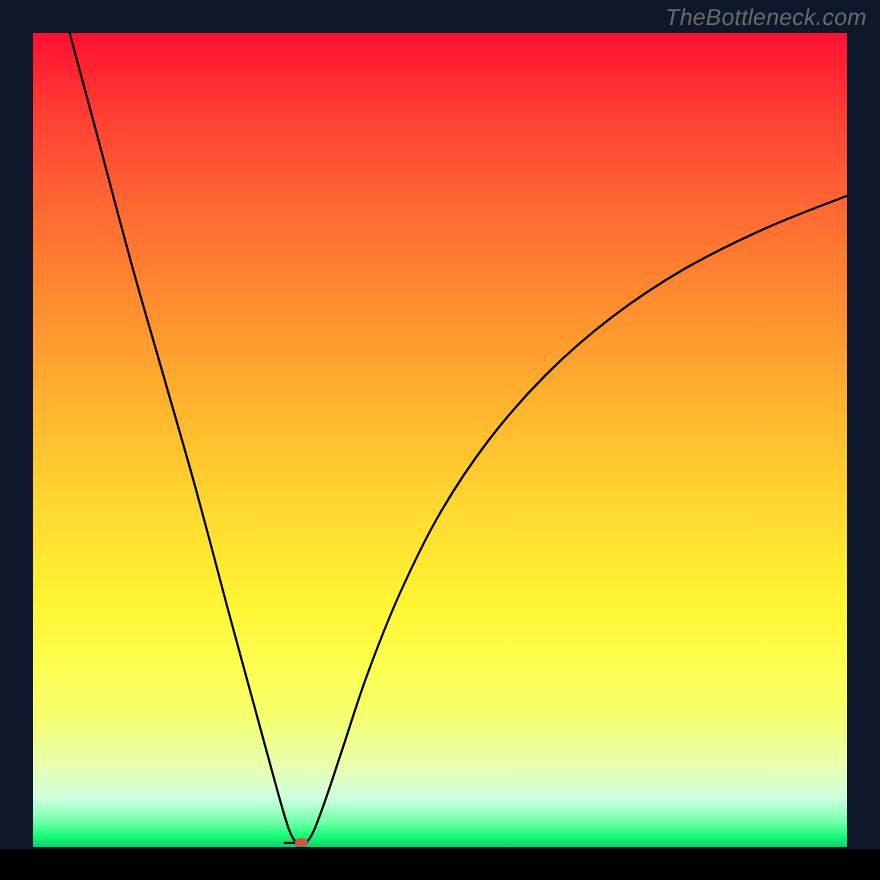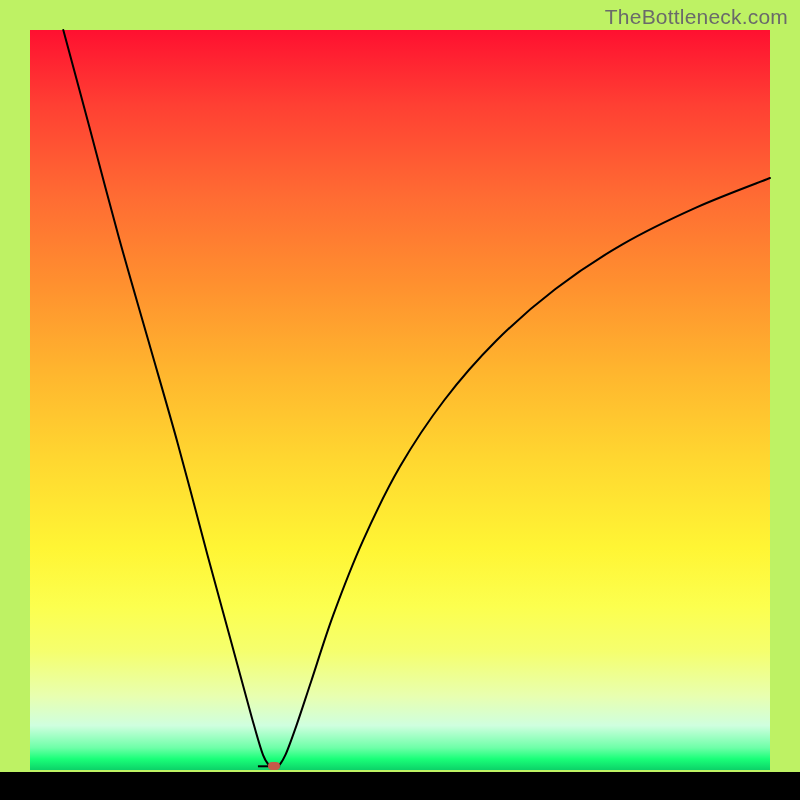--- a/index.html
+++ b/index.html
@@ -10,21 +10,22 @@
     background: #000;
     overflow: hidden;
     font-family: Arial, Helvetica, sans-serif;
   }
   .frame {
     position: absolute;
     top: 0;
     left: 0;
     width: 800px;
     height: 772px;
-    background: #bef264;
+    background: #0f172a;
+    font-style: italic;
   }
   .plot-area {
     position: absolute;
     top: 30px;
     left: 30px;
     width: 740px;
     height: 740px;
     background: linear-gradient(to bottom,
       #ff1030 0%,
       #ff3f33 10%,

